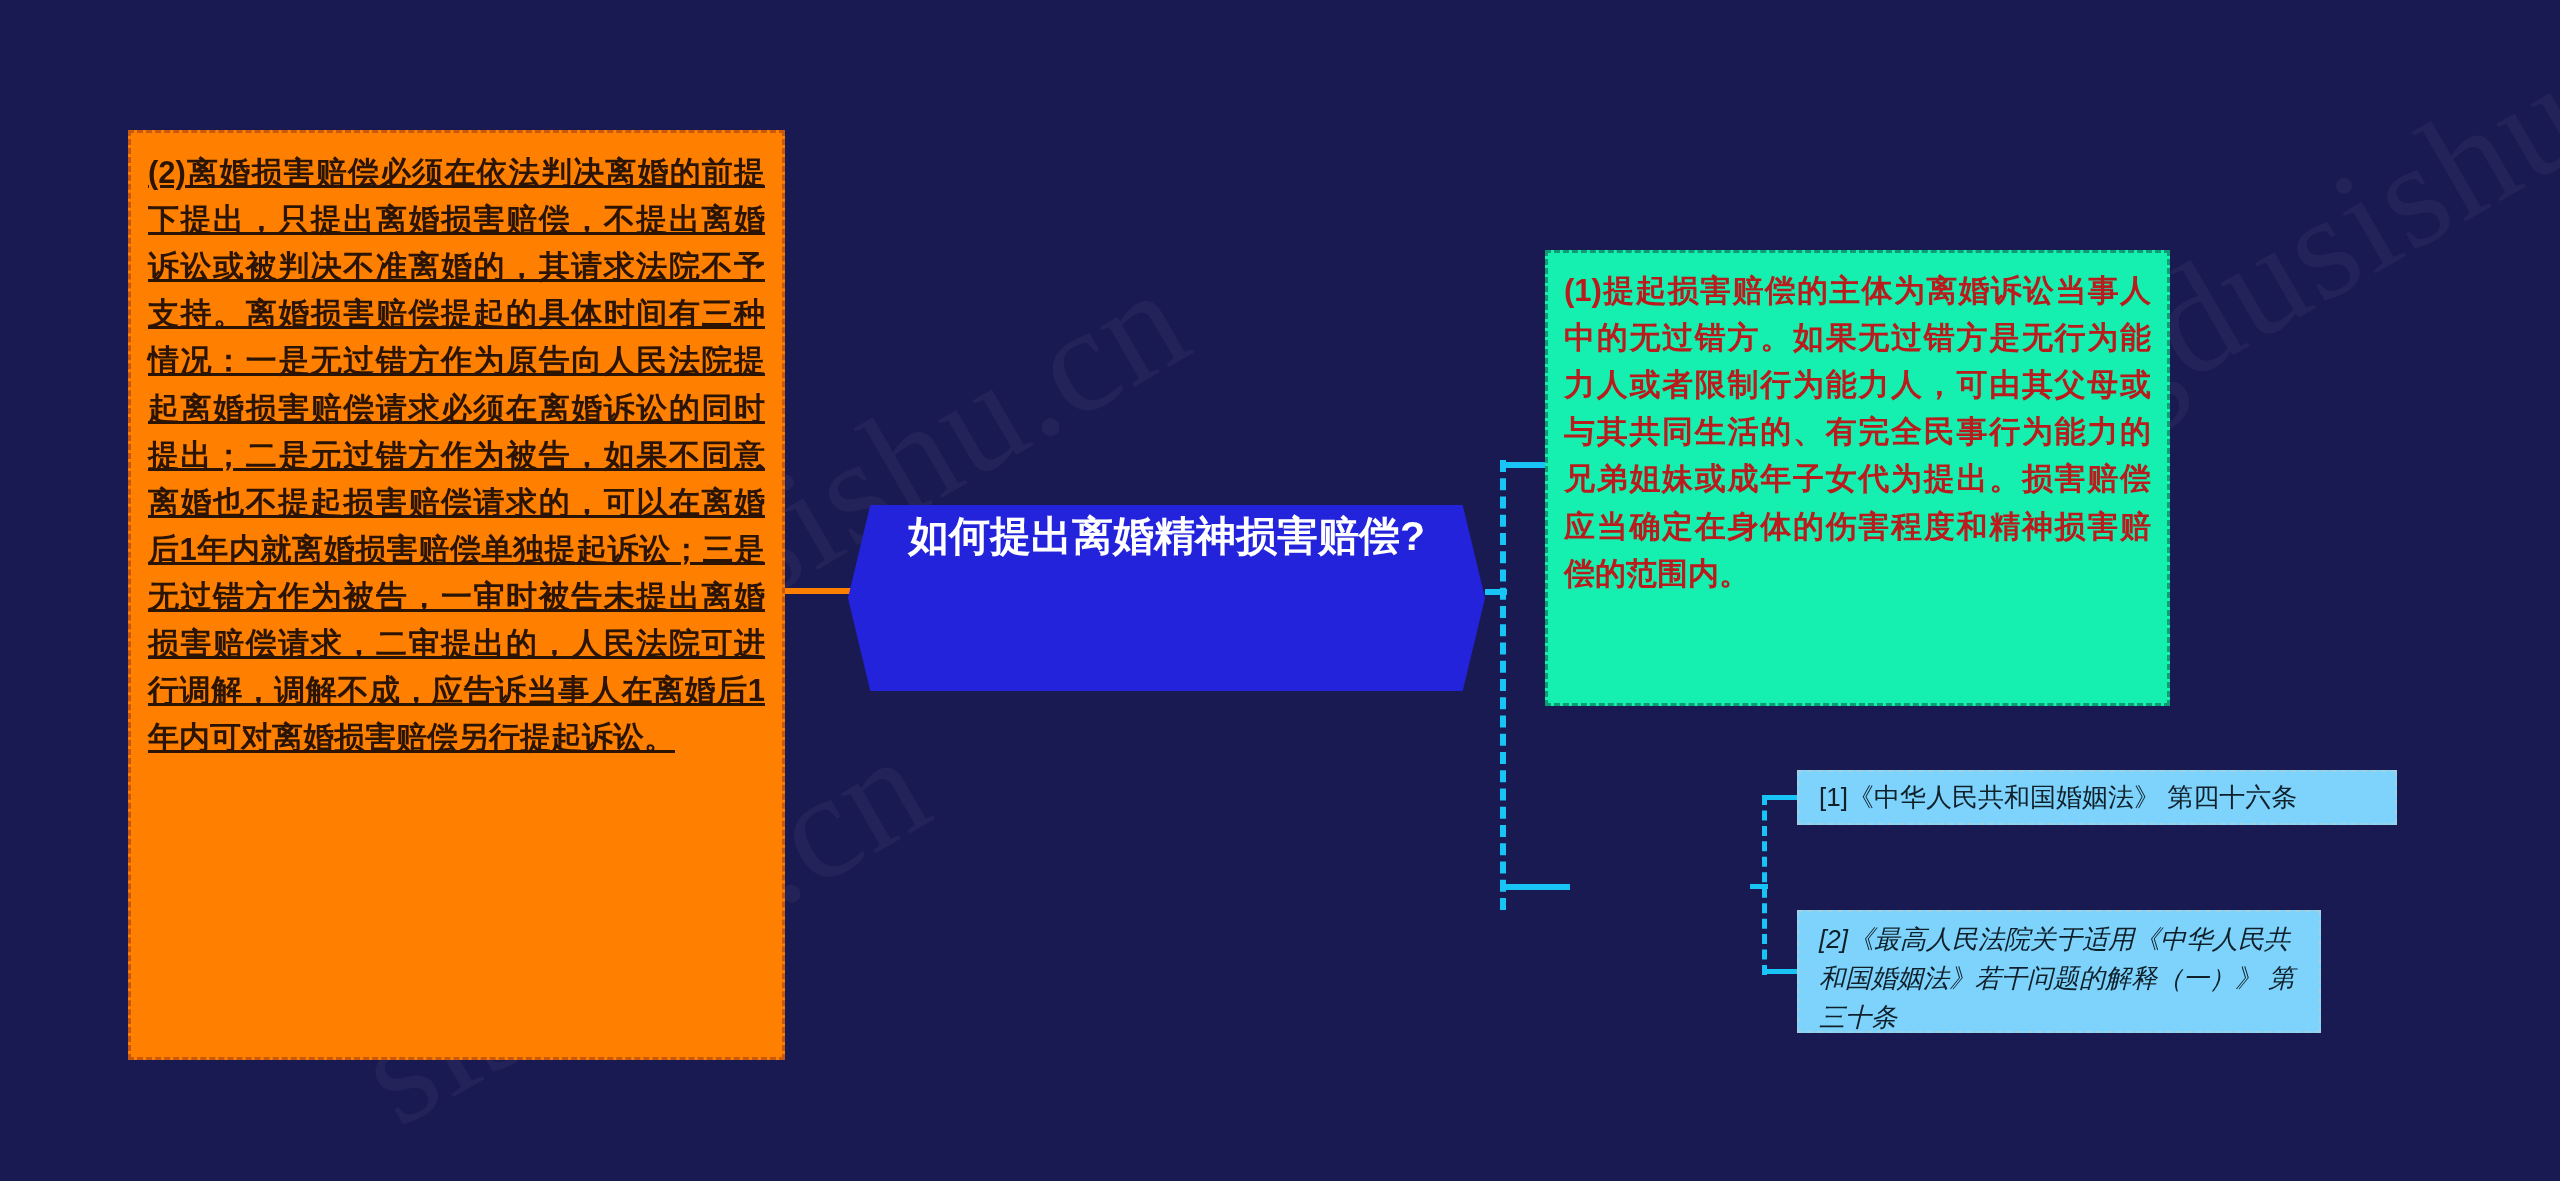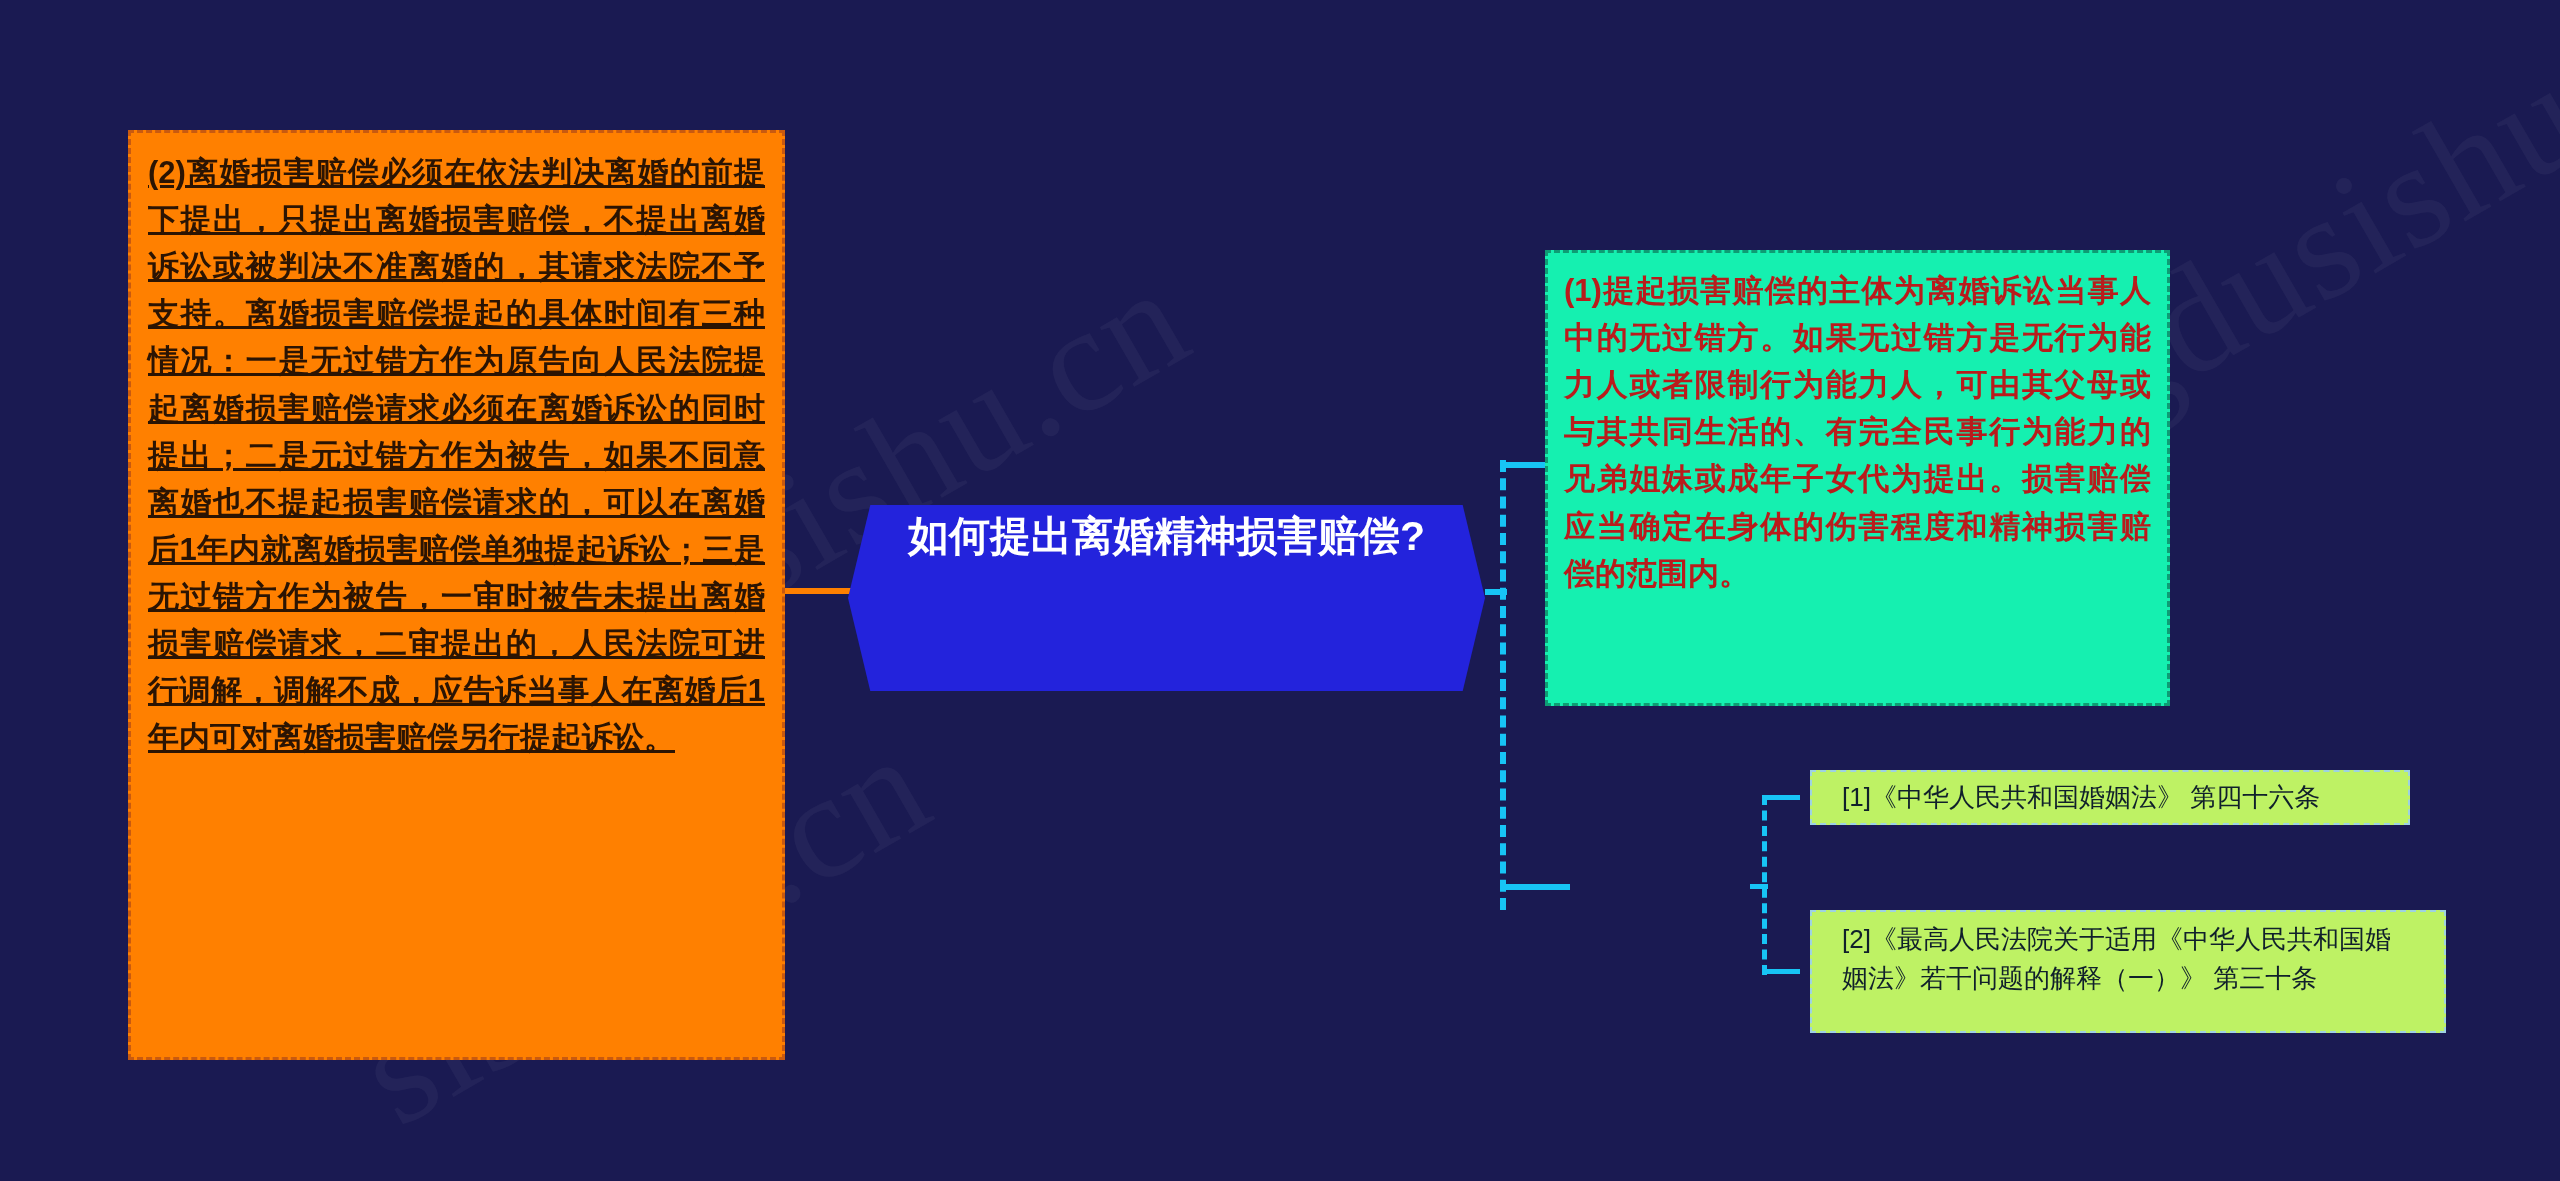--- a/index.html
+++ b/index.html
@@ -103,41 +103,41 @@
     display: flex;
     align-items: center;
     justify-content: center;
     letter-spacing: 1px;
   }
 
   
   .node-ref {
     position: absolute;
     box-sizing: border-box;
-    background: #bef264;
+    background: #7dd3fc;
     border: 2px dashed #9ed2e2;
     color: #10202b;
     font-size: 26px;
     line-height: 1.5;
-    padding: 8px 30px;
-    margin-left: 13px;
+    padding: 8px 20px;
   }
   .ref-1 {
     left: 1797px;
     top: 770px;
     width: 600px;
     height: 55px;
     display: flex;
     align-items: center;
   }
   .ref-2 {
     left: 1797px;
     top: 910px;
-    width: 636px;
+    width: 524px;
     height: 123px;
+    font-style: italic;
   }
 
   
   .conn { position: absolute; }
 
   
   .conn-orange {
     left: 785px;
     top: 588px;
     width: 68px;

